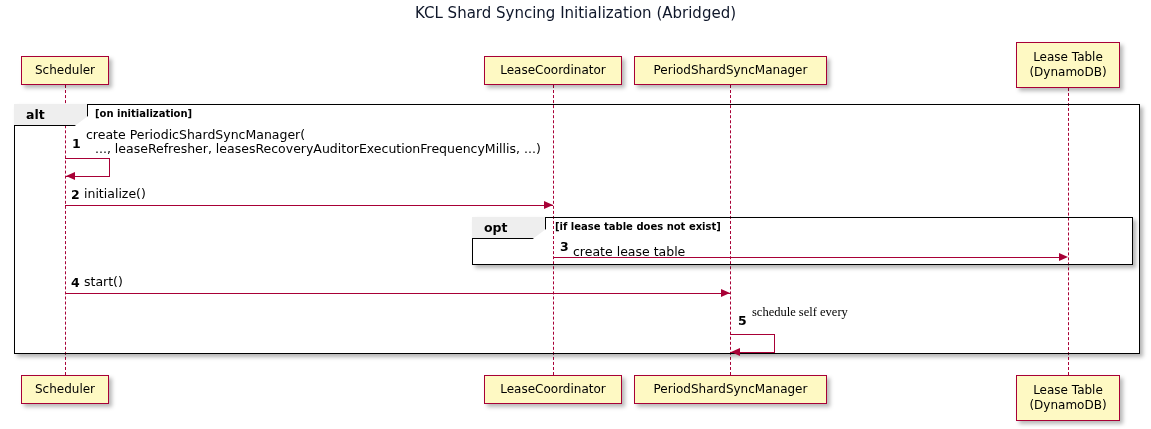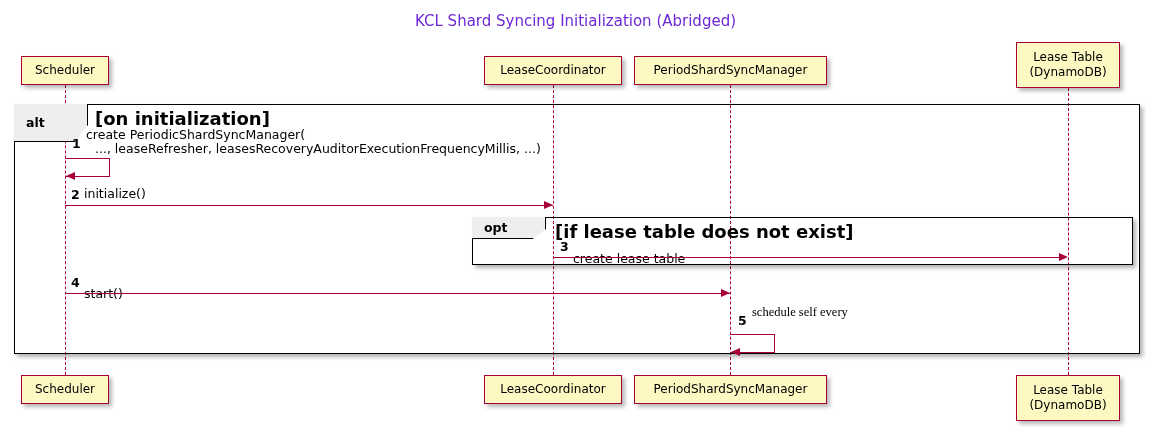--- a/index.html
+++ b/index.html
@@ -16,25 +16,25 @@
   }
   #diagram {
     position: absolute;
     left: 0; top: 0;
     width: 1151px;
     height: 429px;
   }
   .title {
     position: absolute;
     left: 0;
-    top: 12px;
+    top: 4px;
     width: 1151px;
     text-align: center;
     font-size: 15px;
-    color: #6d28d9;
+    color: #0f172a;
     font-family: "DejaVu Sans", sans-serif;
     white-space: nowrap;
   }
   
   .participant {
     position: absolute;
     box-sizing: border-box;
     background: #fef9c3;
     border: 1.5px solid #A80036;
     color: #000000;
@@ -70,21 +70,21 @@
     color: #000000;
     font-size: 12.5px;
     font-weight: bold;
     display: flex;
     align-items: center;
     padding-left: 12px;
     clip-path: polygon(0 0, 100% 0, 100% 55%, 82% 100%, 0 100%);
   }
   .fragment-label {
     position: absolute;
-    font-size: 18px;
+    font-size: 10px;
     font-weight: bold;
     color: #000000;
     white-space: nowrap;
   }
   
   .msg-line {
     position: absolute;
     height: 0;
     border-top: 1.3px solid #A80036;
   }
@@ -147,21 +147,21 @@
   <div class="participant" style="left:634px; top:56px; width:193px; height:29px;">
     <span>PeriodShardSyncManager</span>
   </div>
 
   <div class="participant" style="left:1016px; top:42px; width:104px; height:46px; flex-direction:column;">
     <span>Lease Table</span>
     <span>(DynamoDB)</span>
   </div>
 
   <div class="fragment" style="left:14px; top:104px; width:1126px; height:250px;"></div>
-  <div class="fragment-tab" style="left:14px; top:104px; width:74px; height:38px;">
+  <div class="fragment-tab" style="left:14px; top:104px; width:74px; height:22px;">
     <span>alt</span>
   </div>
   <div class="fragment-label" style="left:95px; top:108px;">[on initialization]</div>
 
   <div class="msg-num" style="left:72px; top:136px;">1</div>
   <div class="msg-text" style="left:95px; top:142px;">..., leaseRefresher, leasesRecoveryAuditorExecutionFrequencyMillis, ...)</div>
   <div class="msg-text" style="left:86px; top:128px;">create PeriodicShardSyncManager(</div>
   <div class="self-loop" style="left:65px; top:158px; width:45px; height:19px;"></div>
   <div class="arrow-left" style="left:66px; top:172px;"></div>
 
@@ -170,26 +170,26 @@
   <div class="msg-line" style="left:65px; top:205px; width:488px;"></div>
   <div class="arrow-right" style="left:544px; top:200.5px;"></div>
 
   <div class="fragment" style="left:472px; top:217px; width:661px; height:48px;"></div>
   <div class="fragment-tab" style="left:472px; top:217px; width:74px; height:22px;">
     <span>opt</span>
   </div>
   <div class="fragment-label" style="left:555px; top:221px;text-align:right;">[if lease table does not exist]</div>
 
   <div class="msg-num" style="left:560px; top:239px;">3</div>
-  <div class="msg-text" style="left:573px; top:252px;">create lease table</div>
+  <div class="msg-text" style="left:573px; top:245px;">create lease table</div>
   <div class="msg-line" style="left:553px; top:257px; width:506px;"></div>
   <div class="arrow-right" style="left:1059px; top:252.5px;"></div>
 
   <div class="msg-num" style="left:71px; top:275px;">4</div>
-  <div class="msg-text" style="left:84px; top:275px;margin-top:12px;">start()</div>
+  <div class="msg-text" style="left:84px; top:275px;">start()</div>
   <div class="msg-line" style="left:65px; top:293px; width:665px;"></div>
   <div class="arrow-right" style="left:721px; top:288.5px;"></div>
 
   <div class="msg-num" style="left:738px; top:313px;">5</div>
   <div class="msg-text" style="left:752px; top:305px;font-family:Liberation Serif, serif;">schedule self every</div>
   <div class="self-loop" style="left:730px; top:334px; width:45px; height:19px;"></div>
   <div class="arrow-left" style="left:731px; top:348px;"></div>
 
   <div class="participant" style="left:21px; top:375px; width:88px; height:29px;">
     <span>Scheduler</span>

